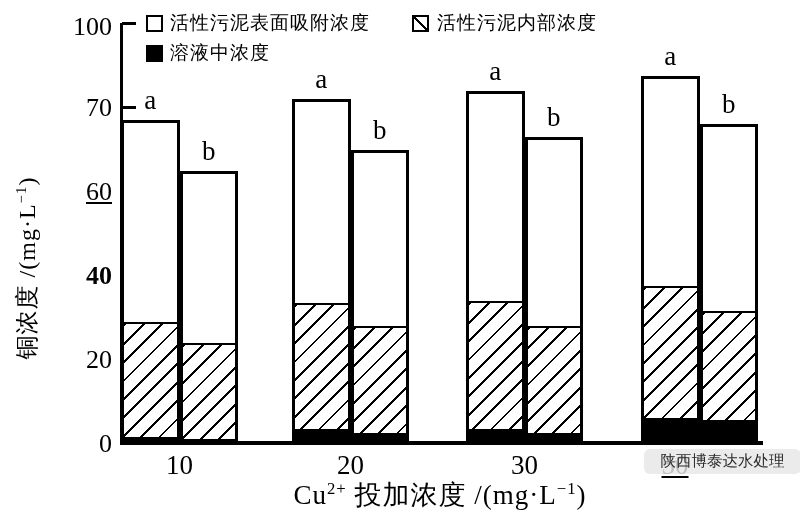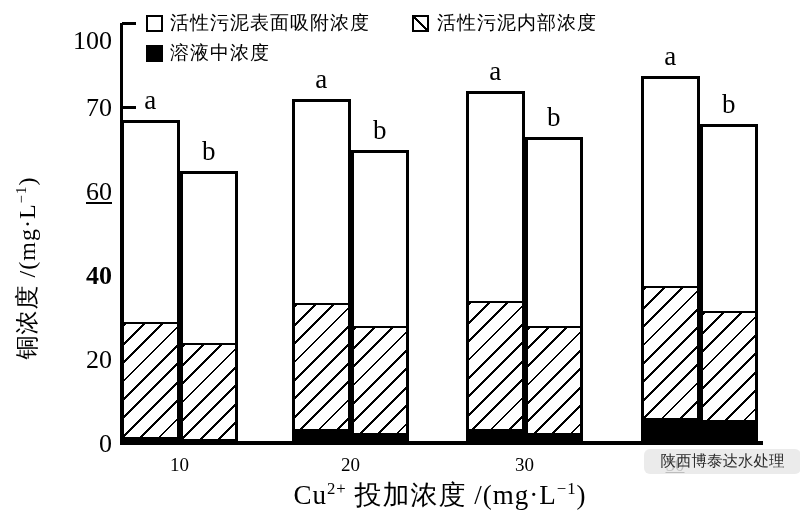--- a/index.html
+++ b/index.html
@@ -15,21 +15,21 @@
   .ytick-label{position:absolute;width:60px;text-align:right;font-size:26px;line-height:26px;}
   
   .bar{position:absolute;box-sizing:border-box;border:3px solid #000;background:#fff;}
   .seg-hatch{
     position:absolute;left:0;right:0;bottom:0;box-sizing:border-box;
     border-top:2.5px solid #000;
     background:repeating-linear-gradient(135deg,#000 0 2px,transparent 2px 13px);
   }
   .seg-solid{position:absolute;left:0;right:0;bottom:0;background:#000;}
   .sig-label{position:absolute;text-align:center;font-size:27px;line-height:28px;}
-  .cat-label{position:absolute;transform:translateX(-50%);font-size:19px;line-height:28px;text-align:right;}
+  .cat-label{position:absolute;transform:translateX(-50%);font-size:27px;line-height:28px;text-align:right;}
   
   .legend-text{position:absolute;font-size:19px;line-height:24px;letter-spacing:1px;}
   .sw{position:absolute;box-sizing:border-box;width:17px;height:17px;}
   .sw-open{border:2.5px solid #000;background:#fff;}
   .sw-filled{background:#000;}
   .sw-hatched{
     border:2.5px solid #000;
     background:linear-gradient(to top right,transparent calc(50% - 1px),#000 calc(50% - 1px) calc(50% + 1px),transparent calc(50% + 1px)) #fff;
   }
   
@@ -64,21 +64,21 @@
       <div class="ytick-label" style="left: 52px; top: 430.5px;">0</div>
       <div class="ytick" style="left: 122px; top: 358px; width: 14px;"></div>
       <div class="ytick-label" style="left: 52px; top: 346.5px;">20</div>
       <div class="ytick" style="left: 122px; top: 274px; width: 14px;"></div>
       <div class="ytick-label" style="left: 52px; top: 262.5px; font-weight: bold;">40</div>
       <div class="ytick" style="left: 122px; top: 190px; width: 14px;"></div>
       <div class="ytick-label" style="left: 52px; top: 178.5px; text-decoration: underline;">60</div>
       <div class="ytick" style="left: 122px; top: 106px; width: 14px;"></div>
       <div class="ytick-label" style="left: 52px; top: 94.5px;">70</div>
       <div class="ytick" style="left: 122px; top: 22px; width: 14px;"></div>
-      <div class="ytick-label" style="left: 52px; top: 28px;">100</div>
+      <div class="ytick-label" style="left: 52px; top: 14px;">100</div>
       <div class="bar" style="left: 121px; top: 120.1px; width: 58.5px; height: 323.4px; position: absolute;">
         <div class="seg-hatch" style="height: 118.8px;"></div>
         <div class="seg-solid" style="height: 3.2px;"></div>
       </div>
       <div class="sig-label" style="left: 121px; top: 86.1px; width: 58.5px;">a</div>
       <div class="bar" style="left: 179.5px; top: 170.5px; width: 58.5px; height: 273px; position: absolute;">
         <div class="seg-hatch" style="height: 97.8px;"></div>
         <div class="seg-solid" style="height: 1.5px;"></div>
       </div>
       <div class="sig-label" style="left: 179.5px; top: 136.5px; width: 58.5px;">b</div>

